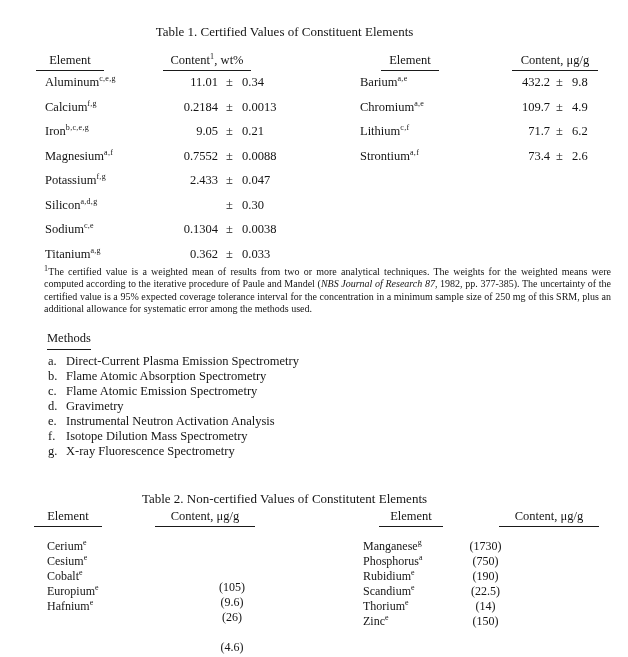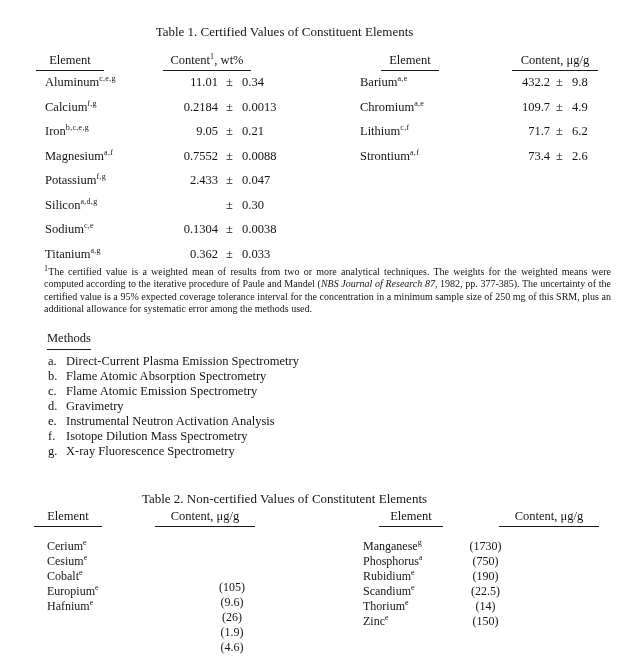--- a/index.html
+++ b/index.html
@@ -192,21 +192,20 @@
   <div class="t2row">
       <span class="el"><span>Cesium</span><sup>e</sup></span>
       <span class="val">(9.6)</span>
     </div>
   <div class="t2row">
       <span class="el"><span>Cobalt</span><sup>e</sup></span>
       <span class="val">(26)</span>
     </div>
   <div class="t2row">
       <span class="el"><span>Europium</span><sup>e</sup></span>
-      <span class="val">(1.9)</span>
     </div>
   <div class="t2row">
       <span class="el"><span>Hafnium</span><sup>e</sup></span>
       <span class="val">(4.6)</span>
     </div>
 </div>
 
 <div id="t2r-rows" class="rows">
   <div class="t2row">
       <span class="el"><span>Manganese</span><sup>g</sup></span>

